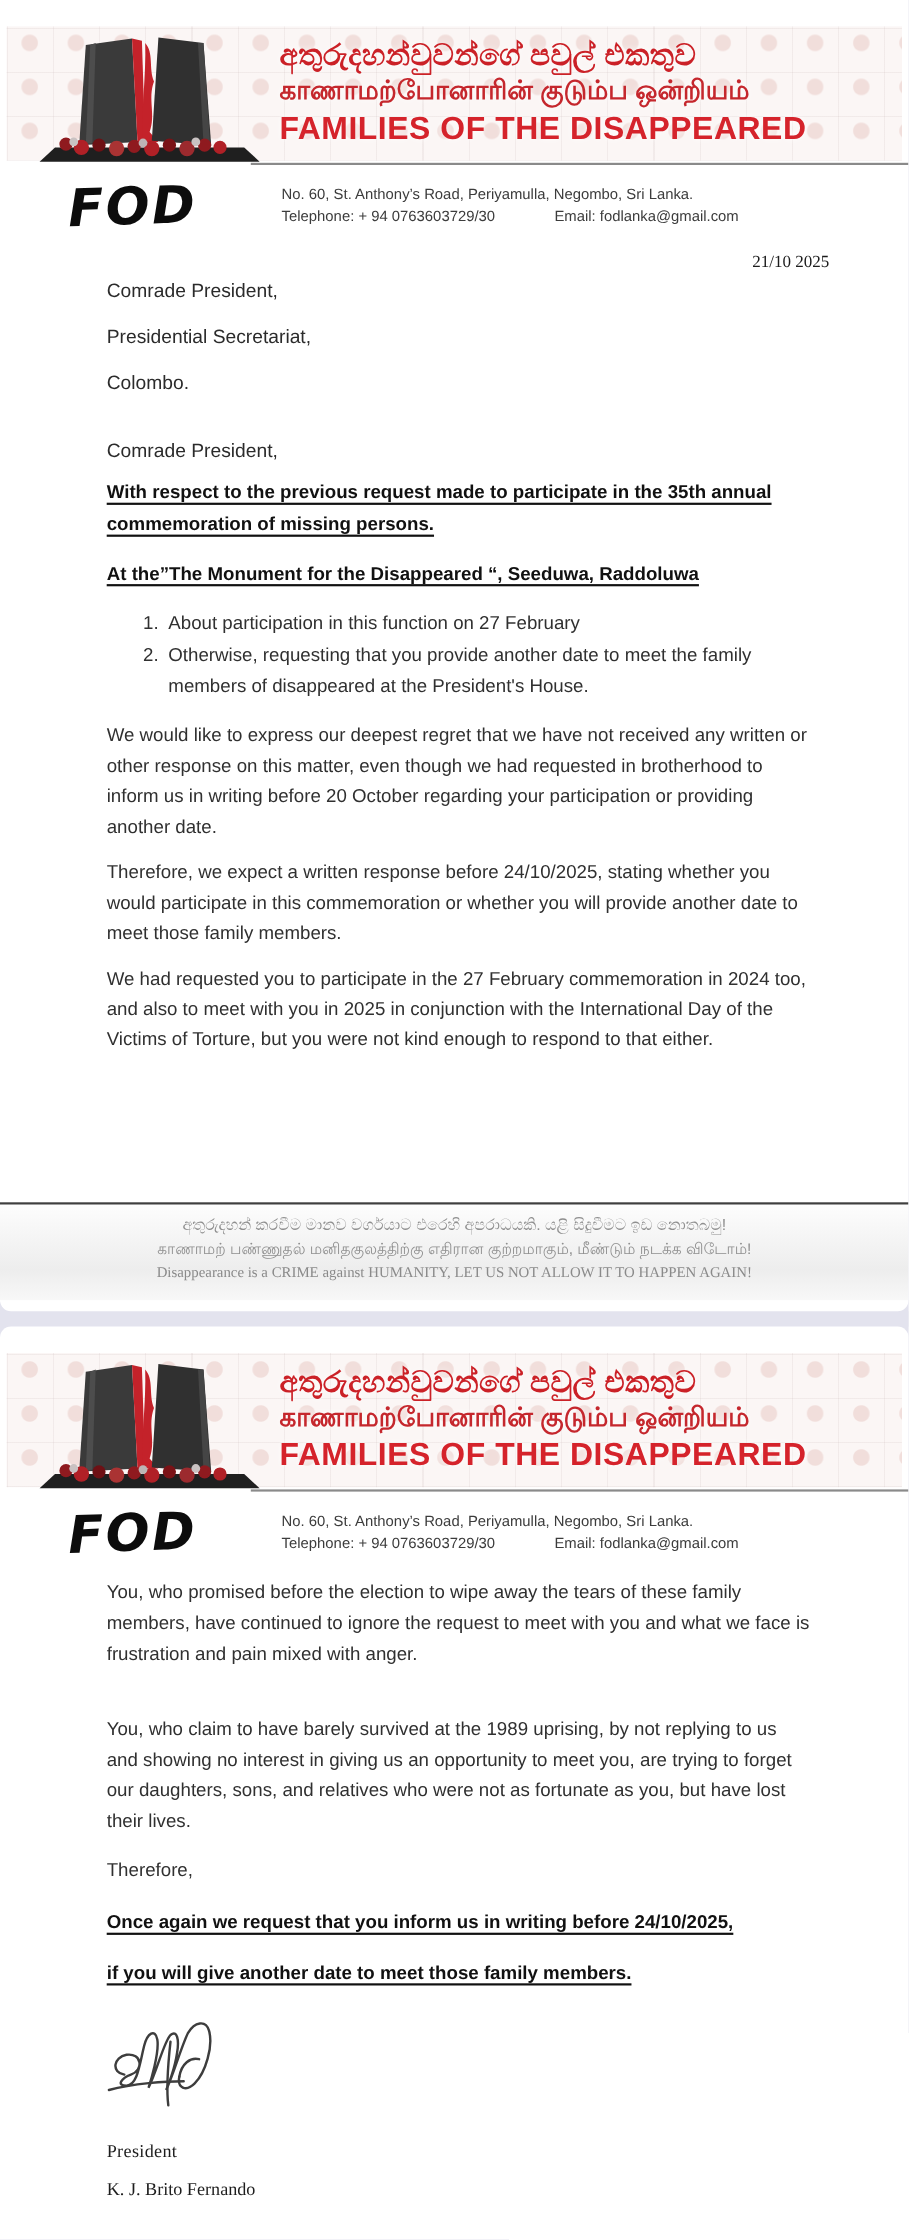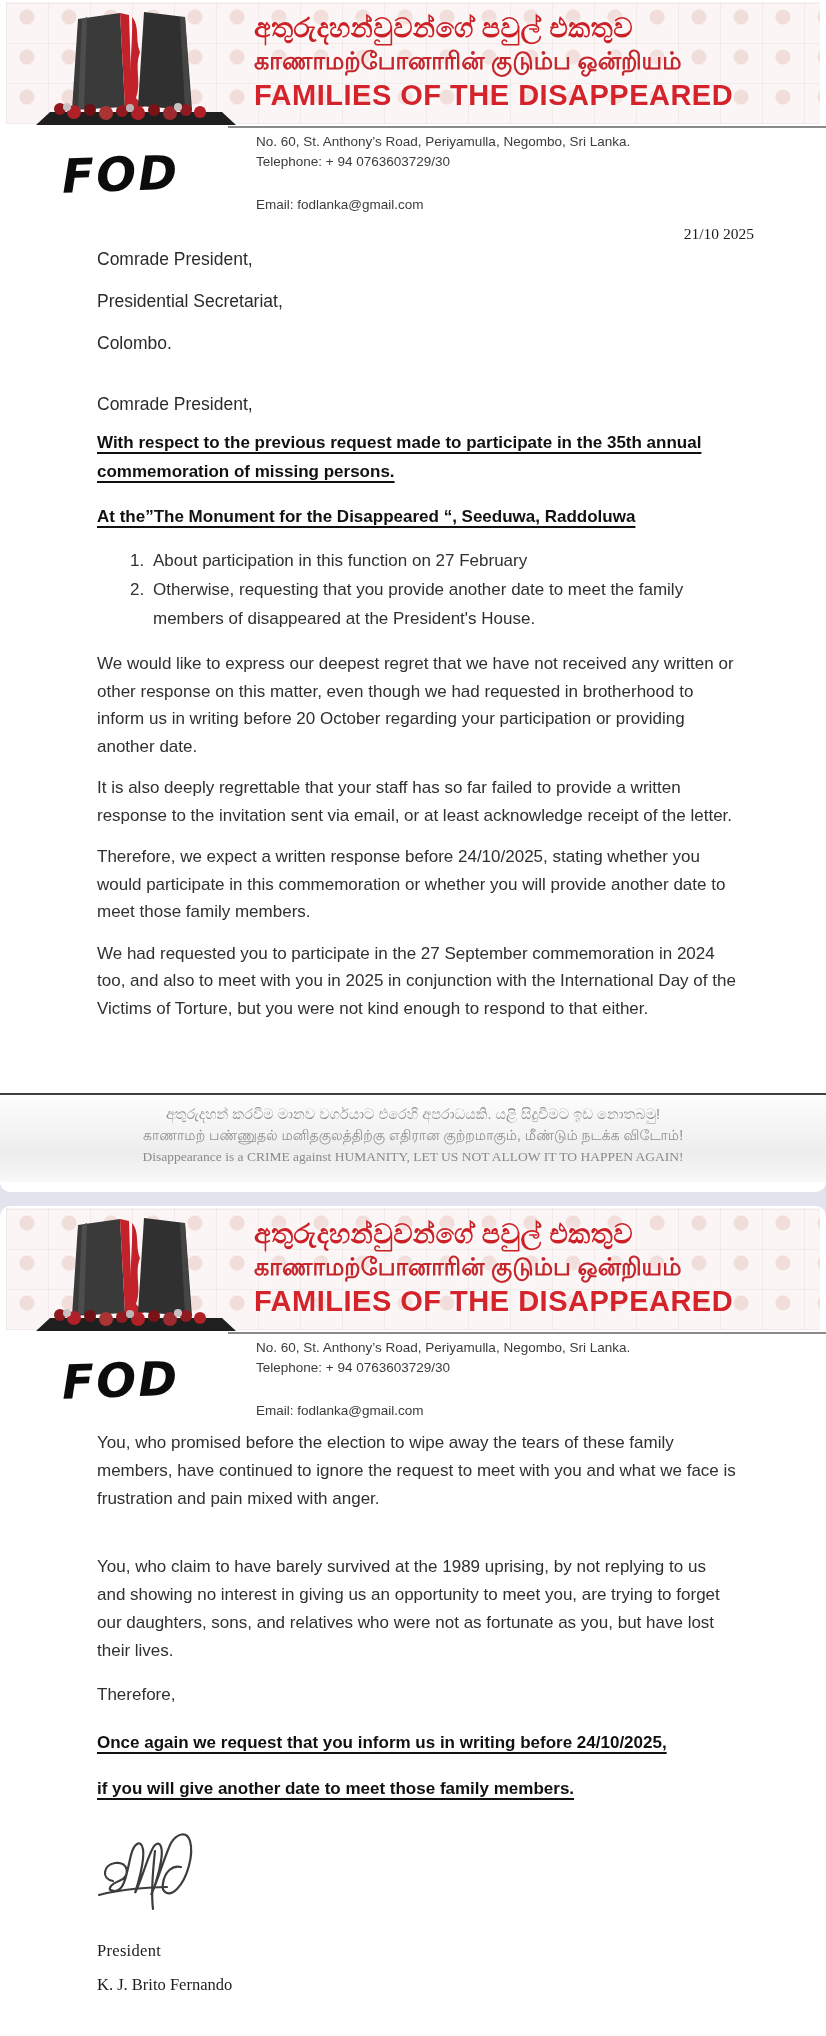--- a/index.html
+++ b/index.html
@@ -13,21 +13,21 @@
     width: 826px;
     background: #ffffff;
     overflow: hidden;
     position: relative;
   }
   .page1 { height: 1192px; border-radius: 0 0 10px 10px; display: flex; flex-direction: column; }
   .page-gap { height: 14px; background: #e3e3ee; }
   .page2 { height: 830px; border-radius: 10px 10px 0 0; }
 
   
-  .letterhead { padding-top: 2px; }
+  .letterhead { padding-top: 24px; }
   .lh-band {
     position: relative;
     height: 122px;
     margin: 0 6px;
     background-color: #fbf6f5;
     background-image:
       radial-gradient(circle at 21px 15px, rgba(200,125,115,0.20) 7px, rgba(200,125,115,0) 8px),
       repeating-linear-gradient(90deg, rgba(185,165,165,0.14) 0 1px, transparent 1px 42px),
       repeating-linear-gradient(0deg, rgba(185,165,165,0.14) 0 1px, transparent 1px 40px);
     background-size: 42px 40px, auto, auto;
@@ -48,21 +48,21 @@
     margin-left: 62px;
     font-family: "DejaVu Sans", sans-serif;
     font-weight: 800;
     font-style: italic;
     font-size: 47px;
     letter-spacing: 2px;
     color: #0c0c0c;
     transform: rotate(-2deg);
   }
   .lh-address { font-size: 13.5px; color: #3c3c3c; line-height: 1.5; margin-left: 36px; }
-  .lh-address .tel-row { display: flex; gap: 22px; flex-direction: column; }
+  .lh-address .tel-row { display: flex; gap: 54px; }
 
   
   .content { padding: 0 88px 0 97px; color: #303030; font-size: 17px; }
   .date-line {
     font-family: "Liberation Serif", serif;
     font-size: 15.5px;
     color: #1c1c1c;
     text-align: right;
     margin: 8px 72px 6px 0;
   }
@@ -176,23 +176,22 @@
       <span class="u">At the”The Monument for the Disappeared “, Seeduwa, Raddoluwa</span>
     </div>
 
 
     <ol class="req-list">
       <li>About participation in this function on 27 February</li>
       <li>Otherwise, requesting that you provide another date to meet the family members of disappeared at the President's House.</li>
     </ol>
 
     <div class="para">We would like to express our deepest regret that we have not received any written or other response on this matter, even though we had requested in brotherhood to inform us in writing before 20 October regarding your participation or providing another date.</div>
-    <div class="para">It is also deeply regrettable that your staff has so far failed to provide a written response to the invitation sent via email, or at least acknowledge receipt of the letter.</div>
     <div class="para">Therefore, we expect a written response before 24/10/2025, stating whether you would participate in this commemoration or whether you will provide another date to meet those family members.</div>
-    <div class="para">We had requested you to participate in the 27 September commemoration in 2024 too, and also to meet with you in 2025 in conjunction with the International Day of the Victims of Torture, but you were not kind enough to respond to that either.</div>
+    <div class="para">We had requested you to participate in the 27 February commemoration in 2024 too, and also to meet with you in 2025 in conjunction with the International Day of the Victims of Torture, but you were not kind enough to respond to that either.</div>
   </div>
 
   <div class="footer-banner">
     <div class="slogan-si">අතුරුදහන් කරවීම මානව වර්ගයාට එරෙහි අපරාධයකි. යළි සිදුවීමට ඉඩ නොතබමු!</div>
     <div class="slogan-ta">காணாமற் பண்ணுதல் மனிதகுலத்திற்கு எதிரான குற்றமாகும், மீண்டும் நடக்க விடோம்!</div>
     <div class="slogan-en">Disappearance is a CRIME against HUMANITY, LET US NOT ALLOW IT TO HAPPEN AGAIN!</div>
   </div>
 </div>
 
 <div class="page-gap"></div>

